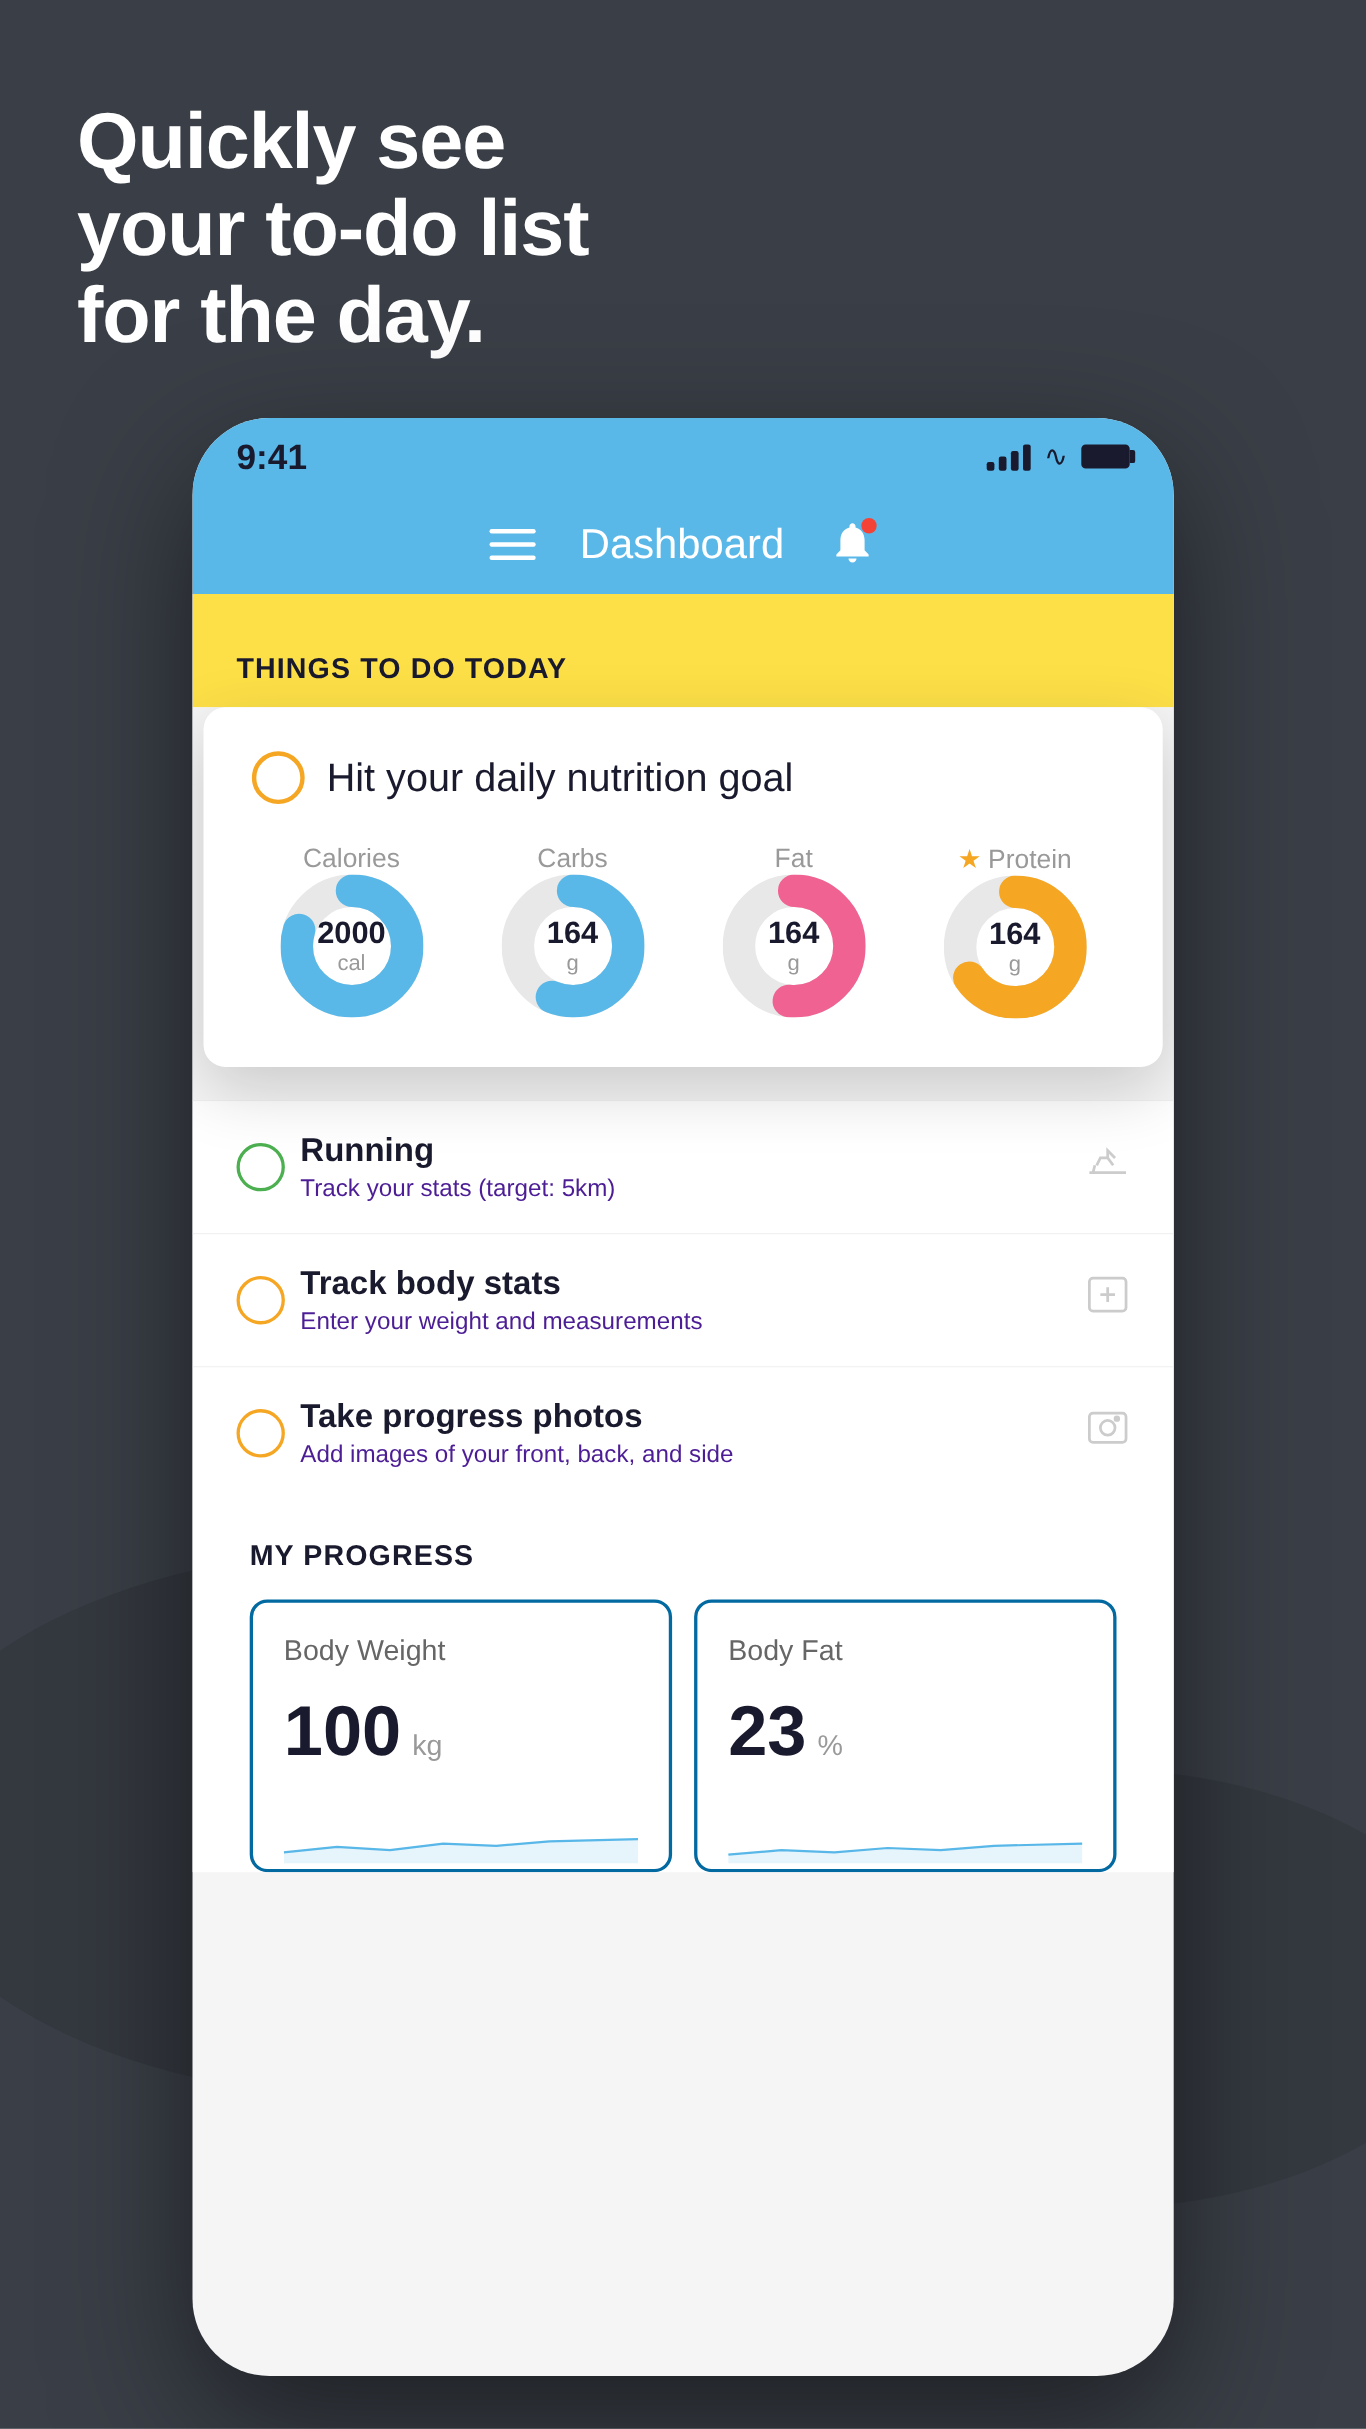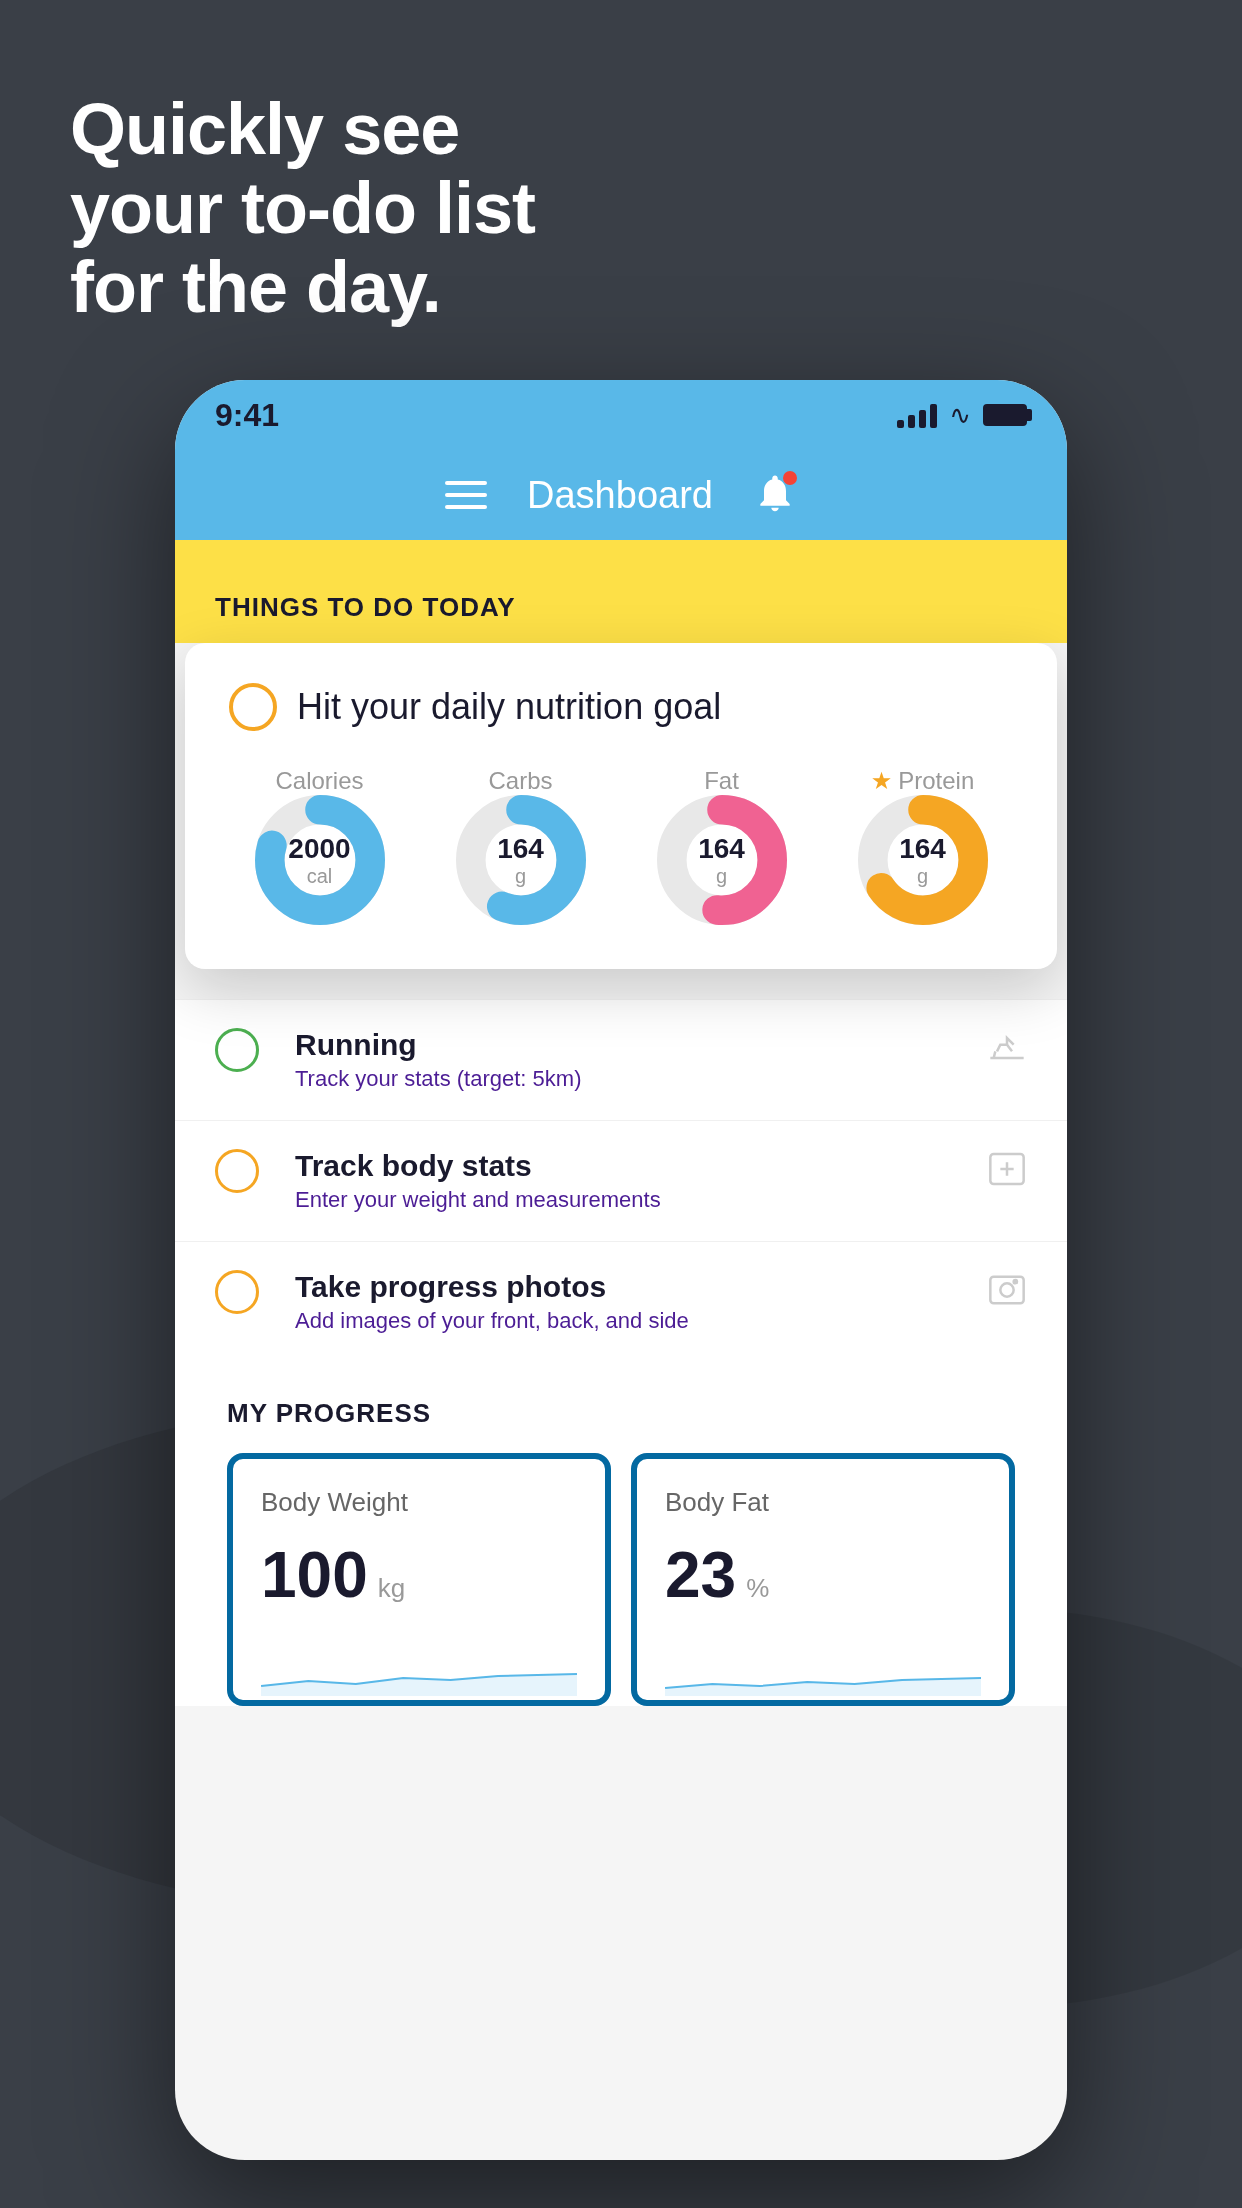--- a/index.html
+++ b/index.html
@@ -285,24 +285,24 @@
       font-size: 20px;
       color: #999;
     }
 
     
     .todo-list {
       background: white;
     }
     .todo-item {
       display: flex;
-      align-items: flex-start;
+      align-items: center;
       padding: 28px 40px;
       border-top: 1px solid #f0f0f0;
-      gap: 36px;
+      gap: 14px;
     }
     .todo-circle {
       width: 44px;
       height: 44px;
       border-radius: 50%;
       border: 3px solid #4caf50;
       flex-shrink: 0;
     }
     .todo-circle.yellow {
       border-color: #f5a623;
@@ -338,21 +338,21 @@
       margin-bottom: 24px;
       text-transform: uppercase;
     }
     .progress-cards {
       display: flex;
       gap: 20px;
     }
     .progress-card {
       flex: 1;
       background: white;
-      border: 6px solid #0369a1;
+      border: 3px solid #0369a1;
       border-radius: 16px;
       padding: 28px 28px 0;
       overflow: hidden;
     }
     .progress-card-title {
       font-size: 26px;
       color: #666;
       font-weight: 400;
       margin-bottom: 20px;
     }

